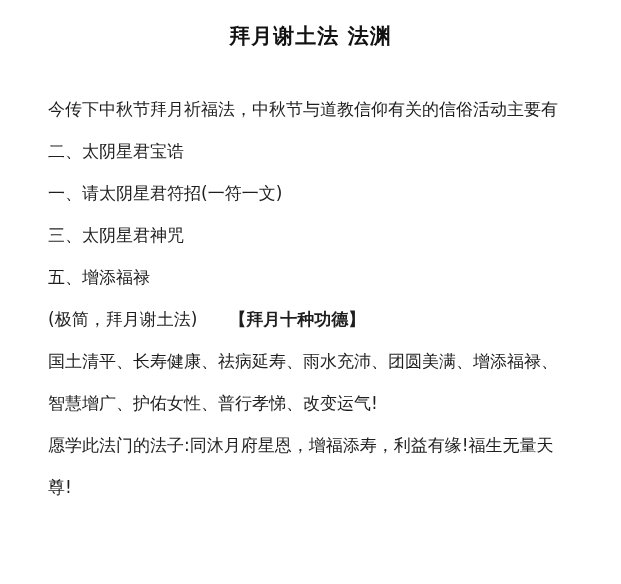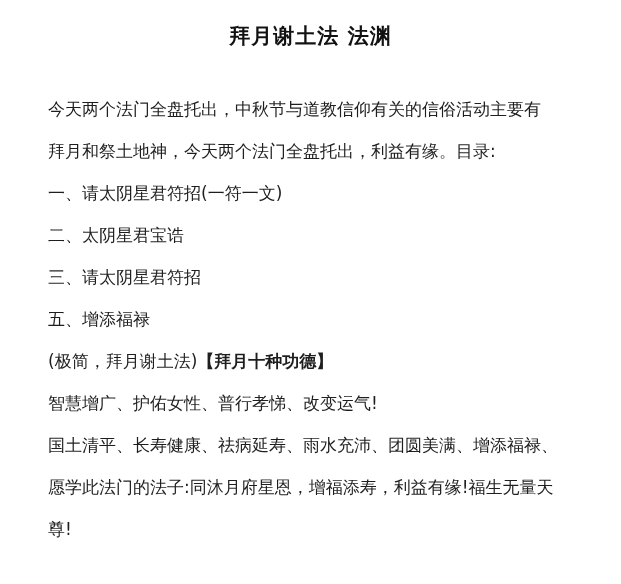--- a/index.html
+++ b/index.html
@@ -41,38 +41,38 @@
     line-height: 42px;
     color: #1e1e1e;
   }
   .line {
     display: block;
     white-space: nowrap;
     height: 42px;
   }
   .bracket {
     font-weight: bold;
+    padding-left: 32px;
   }
 </style>
 </head>
 <body>
 
 <div class="page">
   <div class="title">拜月谢土法 法渊</div>
 
   <div class="body-text">
-    <span class="line">今天两个法门全盘托出，中秋节与道教信仰有关的信俗活动主要有</span>
-    <span class="line">拜月和祭土地神，今天两个法门全盘托出，利益有缘。目录:</span>
+    <span class="line">今传下中秋节拜月祈福法，中秋节与道教信仰有关的信俗活动主要有</span>
 
+    <span class="line">二、太阴星君宝诰</span>
     <span class="line">一、请太阴星君符招(一符一文)</span>
-    <span class="line">二、太阴星君宝诰</span>
-    <span class="line">三、请太阴星君符招</span>
+    <span class="line">三、太阴星君神咒</span>
     <span class="line">五、增添福禄</span>
 
     <span class="line"><span>(极简，拜月谢土法)</span><span class="bracket">【拜月十种功德】</span></span>
 
+    <span class="line">国土清平、长寿健康、祛病延寿、雨水充沛、团圆美满、增添福禄、</span>
     <span class="line">智慧增广、护佑女性、普行孝悌、改变运气!</span>
-    <span class="line">国土清平、长寿健康、祛病延寿、雨水充沛、团圆美满、增添福禄、</span>
 
     <span class="line">愿学此法门的法子:同沐月府星恩，增福添寿，利益有缘!福生无量天</span>
     <span class="line">尊!</span>
   </div>
 </div>
 
 </body></html>

